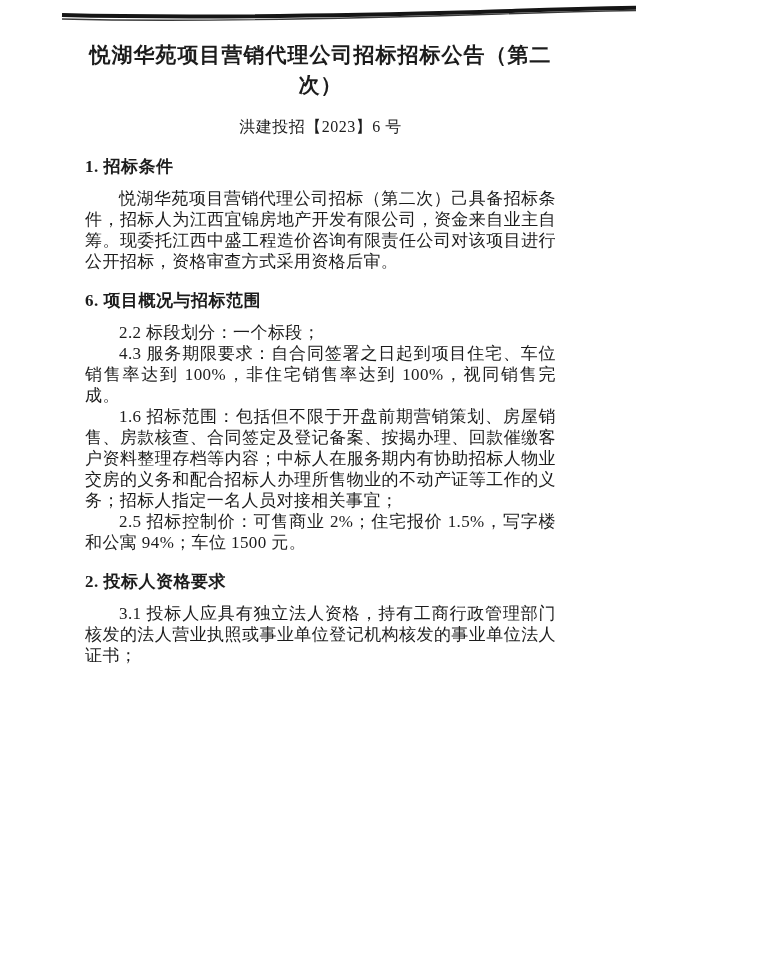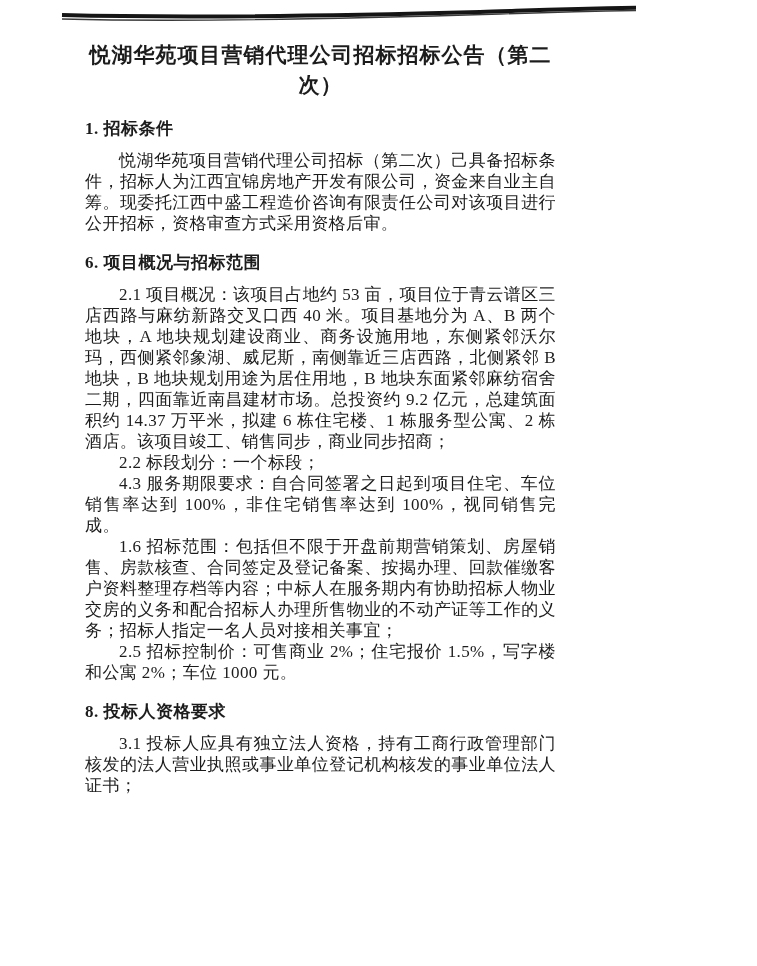--- a/index.html
+++ b/index.html
@@ -102,32 +102,32 @@
 
   <svg class="scan-edge" width="757" height="28" viewBox="0 0 757 28">
     <path d="M62,15 C180,18 330,16 480,12 C560,9.5 640,6 757,7" fill="none" stroke="#151515" stroke-width="4"></path>
     <path d="M62,19 C180,22 340,19 500,14 C590,11 660,9 757,10" fill="none" stroke="#3a3a3a" stroke-width="1.4"></path>
   </svg>
 
   <div class="content">
 
     <h1 class="doc-title">悦湖华苑项目营销代理公司招标招标公告（第二次）</h1>
 
+    <div class="doc-number">洪建投招【2023】6 号</div>
 
     <h2 class="section-heading first">1. 招标条件</h2>
     <p class="para">悦湖华苑项目营销代理公司招标（第二次）己具备招标条件，招标人为江西宜锦房地产开发有限公司，资金来自业主自筹。现委托江西中盛工程造价咨询有限责任公司对该项目进行公开招标，资格审查方式采用资格后审。</p>
 
     <h2 class="section-heading">6. 项目概况与招标范围</h2>
-    <p class="para">2.1 项目概况：该项目占地约 53 亩，项目位于青云谱区三店西路与麻纺新路交叉口西 40 米。项目基地分为 A、B 两个地块，A 地块规划建设商业、商务设施用地，东侧紧邻沃尔玛，西侧紧邻象湖、威尼斯，南侧靠近三店西路，北侧紧邻 B 地块，B 地块规划用途为居住用地，B 地块东面紧邻麻纺宿舍二期，四面靠近南昌建材市场。总投资约 9.2 亿元，总建筑面积约 14.37 万平米，拟建 6 栋住宅楼、1 栋服务型公寓、2 栋酒店。该项目竣工、销售同步，商业同步招商；</p>
     <p class="para">2.2 标段划分：一个标段；</p>
     <p class="para">4.3 服务期限要求：自合同签署之日起到项目住宅、车位销售率达到 100%，非住宅销售率达到 100%，视同销售完成。</p>
     <p class="para">1.6 招标范围：包括但不限于开盘前期营销策划、房屋销售、房款核查、合同签定及登记备案、按揭办理、回款催缴客户资料整理存档等内容；中标人在服务期内有协助招标人物业交房的义务和配合招标人办理所售物业的不动产证等工作的义务；招标人指定一名人员对接相关事宜；</p>
-    <p class="para">2.5 招标控制价：可售商业 2%；住宅报价 1.5%，写字楼和公寓 2%；车位 1000 元。</p>
+    <p class="para">2.5 招标控制价：可售商业 2%；住宅报价 1.5%，写字楼和公寓 94%；车位 1500 元。</p>
 
-    <h2 class="section-heading">8. 投标人资格要求</h2>
+    <h2 class="section-heading">2. 投标人资格要求</h2>
     <p class="para">3.1 投标人应具有独立法人资格，持有工商行政管理部门核发的法人营业执照或事业单位登记机构核发的事业单位法人证书；</p>
 
   </div>
 
   <div class="stamp">
     <div class="stamp-ring"></div>
     <div class="stamp-arc">
         <span style="transform: rotate(-135deg) translate(0px, -62px);">江</span>
         <span style="transform: rotate(-112.5deg) translate(0px, -62px);">西</span>
         <span style="transform: rotate(-90deg) translate(0px, -62px);">宜</span>

